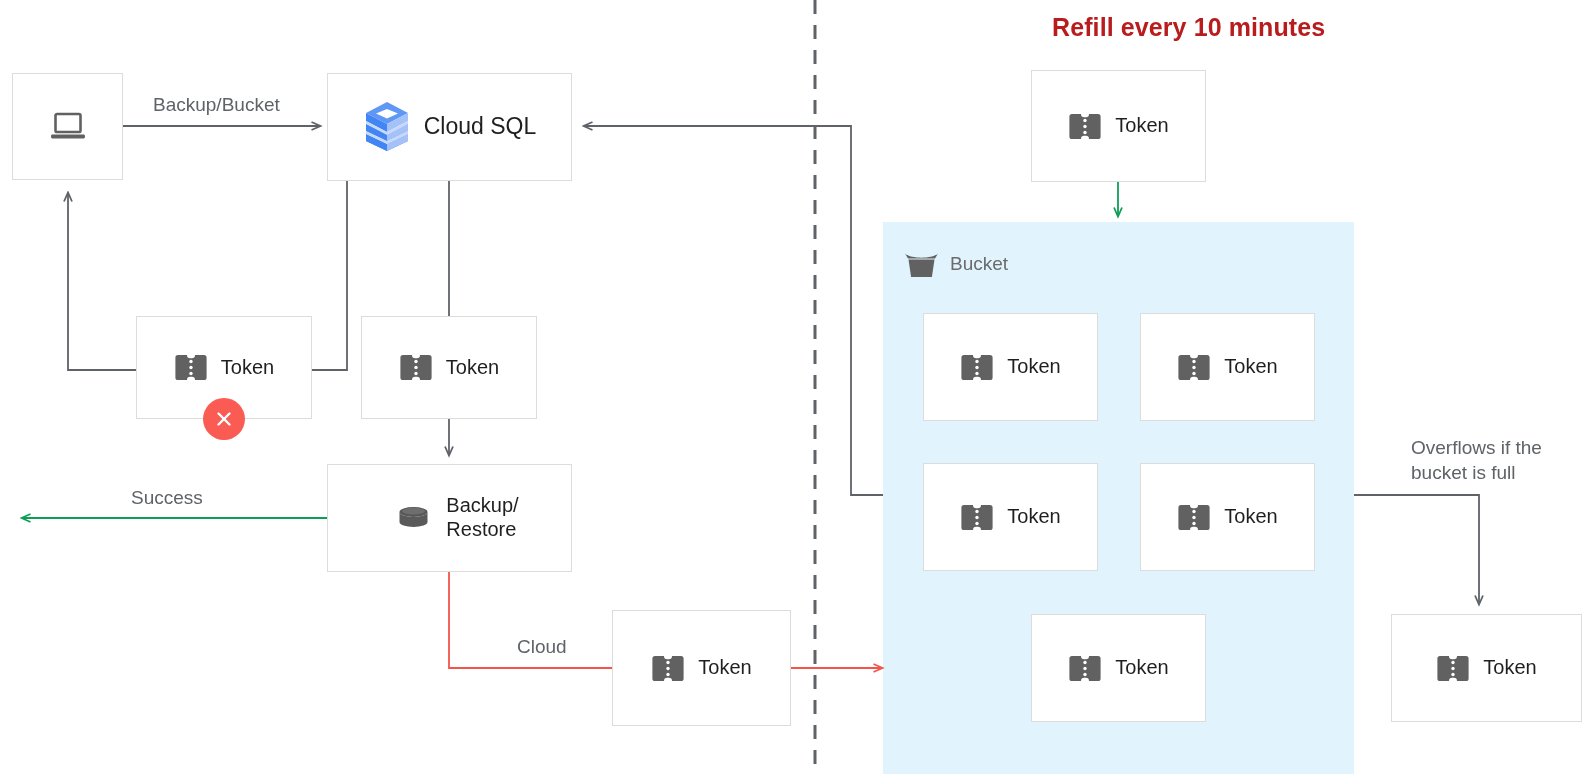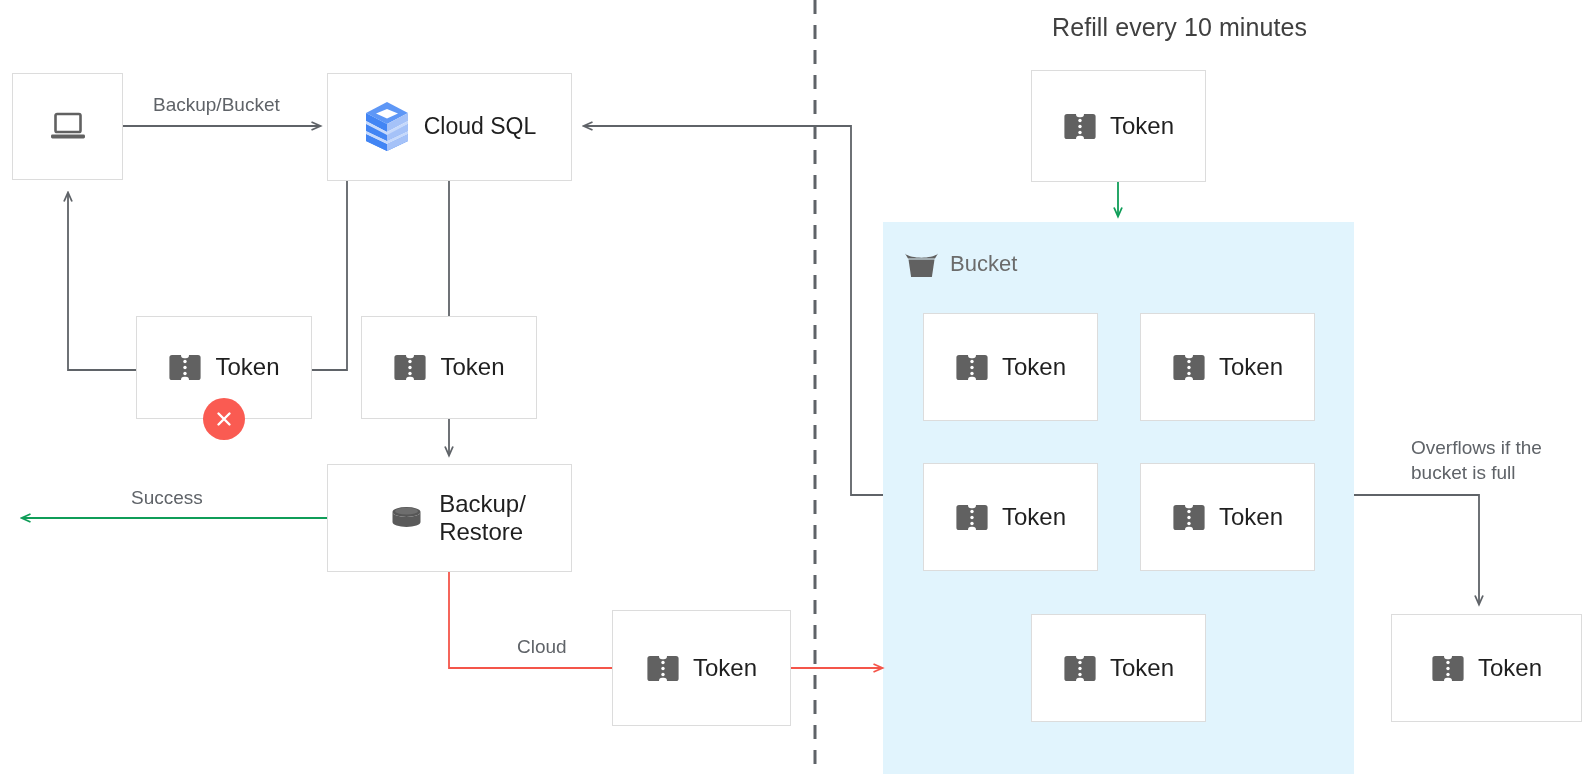--- a/index.html
+++ b/index.html
@@ -27,21 +27,21 @@
     display:flex;
     align-items:center;
     justify-content:center;
   }
   .node .inner{
     display:flex;
     align-items:center;
     gap:13px;
   }
   .node .lbl{
-    font-size:24px;
+    font-size:20px;
     color:#1f1f1f;
     line-height:1.18;
     white-space:pre-line;
   }
   .node.cloudsql .lbl{font-size:23px;}
 
   
   .ticket{
     position:relative;
     width:34px;height:29px;
@@ -56,37 +56,37 @@
   .dbcyl svg{display:block;width:35px;height:30px;}
 
   
   .csqllogo svg{display:block;width:48px;height:55px;}
 
   
   #bucket-header{
     position:absolute;left:903px;top:248px;
     display:flex;align-items:center;gap:10px;
   }
-  #bucket-header .bklbl{font-size:22px;color:#6b6b6b;}
+  #bucket-header .bklbl{font-size:19px;color:#6b6b6b;}
   .bkicon svg{display:block;width:37px;height:31px;}
 
   
   .flabel{
     position:absolute;
     font-size:19px;
     color:#5f6368;
     line-height:1.32;
     white-space:pre-line;
   }
   #title-refill{
     position:absolute;
     left:1052px;top:13px;
     font-size:25px;
-    font-weight:normal;
-    color:#404040;
+    font-weight:bold;
+    color:#b91c1c;
     letter-spacing:.1px;
   }
 
   
   #err-badge{
     position:absolute;
     left:203px;top:398px;
     width:42px;height:42px;border-radius:50%;
     background:#FA5B52;
     display:flex;align-items:center;justify-content:center;

